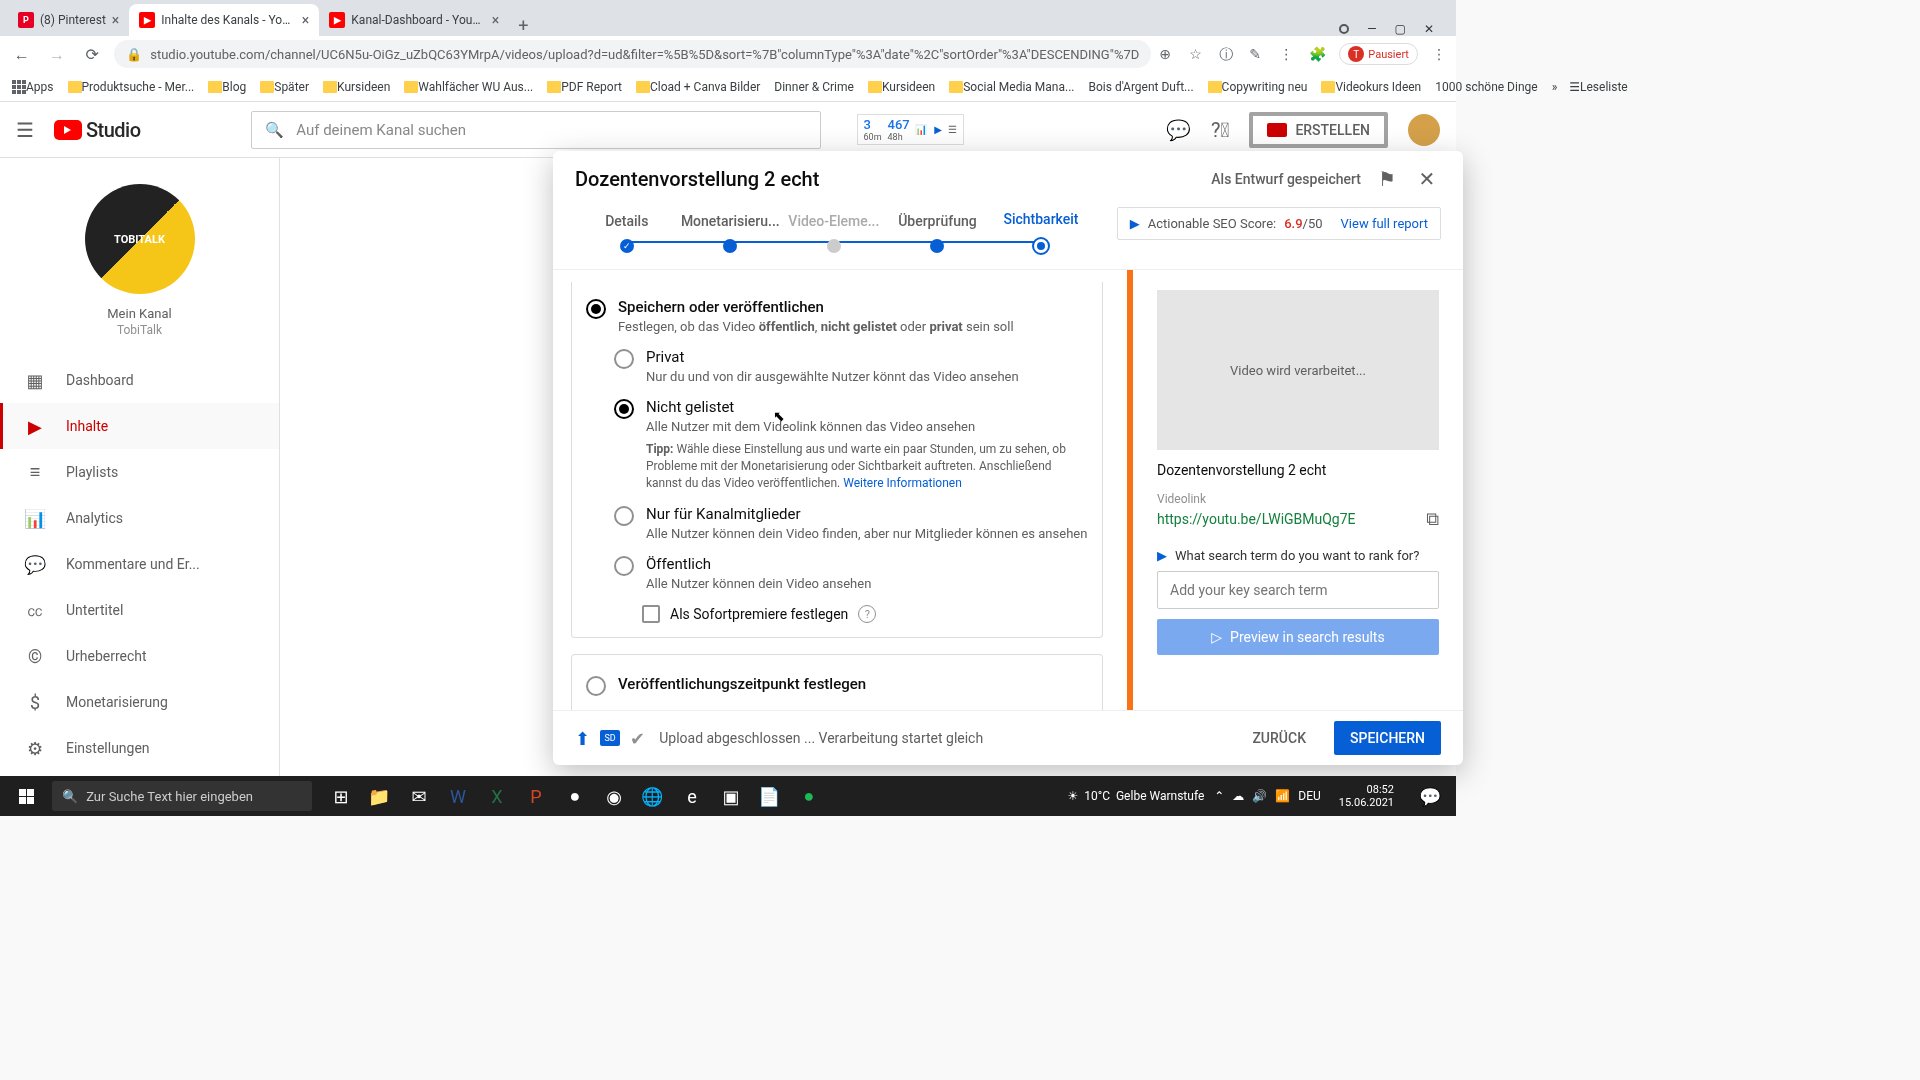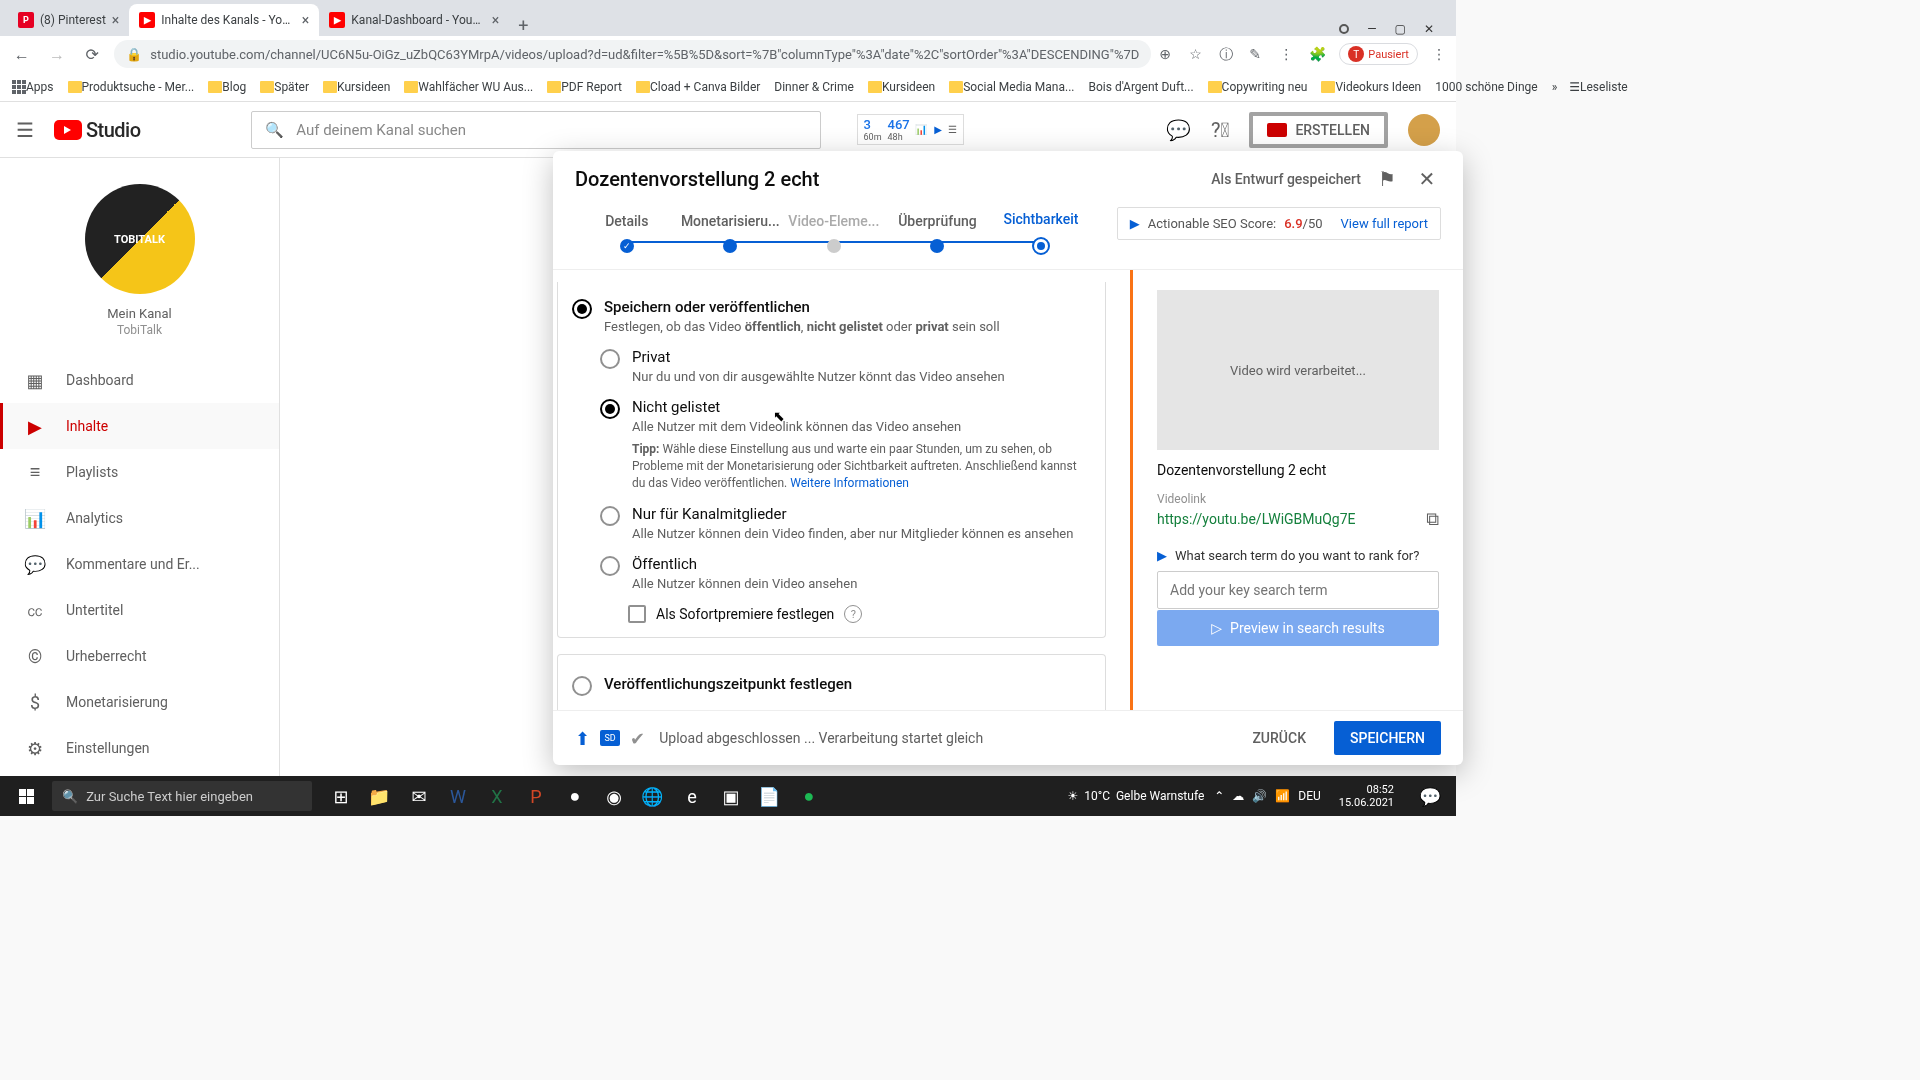--- a/index.html
+++ b/index.html
@@ -85,21 +85,21 @@
 .step.muted .step-circle { background: #ccc; }
 .step.muted .step-label { color: #aaa; }
 .step-line { position: absolute; height: 2px; background: #065fd4; top: 34px; left: 10%; right: 10%; z-index: 1; }
 .seo-box { border: 1px solid #ddd; border-radius: 2px; padding: 8px 12px; display: flex; align-items: center; gap: 8px; font-size: 13px; }
 .seo-label { color: #555; }
 .seo-score { color: #d93025; font-weight: 500; }
 .seo-total { color: #555; }
 .seo-link { color: #065fd4; margin-left: 10px; cursor: pointer; }
 
 .dialog-body { display: flex; padding: 0; flex: 1; overflow: hidden; }
-.body-left { flex: 1; border-right: 3px solid #f97316; padding: 12px 24px 12px 4px; overflow-y: auto; max-height: 440px; }
+.body-left { flex: 1; border-right: 6px solid #f97316; padding: 12px 24px 12px 18px; overflow-y: auto; max-height: 440px; }
 .body-right { width: 330px; padding: 20px 24px; }
 
 .section-box { border: 1px solid #ddd; border-radius: 4px; padding: 10px 14px 14px; margin-bottom: 16px; border-top: none; border-radius: 0 0 4px 4px; }
 .section-box.last { border: 1px solid #ddd; border-radius: 4px; padding: 14px; border-bottom: none; border-radius: 4px 4px 0 0; }
 
 .radio-row { display: flex; gap: 12px; padding: 6px 0; }
 .radio-outer { width: 20px; height: 20px; border: 2px solid #909090; border-radius: 50%; flex-shrink: 0; display: flex; align-items: center; justify-content: center; cursor: pointer; margin-top: 1px; }
 .radio-outer.checked { border-color: #000; }
 .radio-outer.checked::after { content: ""; width: 10px; height: 10px; background: #000; border-radius: 50%; }
 .radio-content { flex: 1; }
@@ -113,21 +113,21 @@
 .checkbox-label { font-size: 14px; color: #0d0d0d; }
 .help-icon { width: 18px; height: 18px; border: 1.5px solid #909090; border-radius: 50%; font-size: 11px; color: #909090; display: inline-flex; align-items: center; justify-content: center; cursor: pointer; }
 
 .preview-box { background: #e5e5e5; height: 160px; display: flex; align-items: center; justify-content: center; color: #606060; font-size: 13px; margin-bottom: 12px; }
 .preview-title { font-size: 14px; color: #0d0d0d; margin-bottom: 14px; }
 .link-label { font-size: 12px; color: #909090; margin-bottom: 2px; }
 .link-row { display: flex; align-items: center; gap: 12px; margin-bottom: 18px; }
 .link-url { color: #15803d; font-size: 14px; flex: 1; }
 .copy-icon { font-size: 18px; color: #606060; cursor: pointer; }
 .seo-q { display: flex; align-items: center; gap: 8px; font-size: 13px; color: #333; margin-bottom: 8px; }
-.seo-input { width: 100%; border: 1px solid #ccc; border-radius: 2px; padding: 10px 12px; font-size: 14px; color: #888; margin-bottom: 1px; }
+.seo-input { width: 100%; border: 1px solid #ccc; border-radius: 2px; padding: 10px 12px; font-size: 14px; color: #888; margin-bottom: 10px; }
 .preview-btn { width: 100%; background: #7ba9f0; color: #fff; border: none; padding: 10px; border-radius: 2px; font-size: 14px; cursor: pointer; display: flex; align-items: center; justify-content: center; gap: 8px; }
 
 .dialog-footer { display: flex; align-items: center; padding: 10px 22px; border-top: 1px solid #eee; gap: 14px; }
 .upload-icons { display: flex; gap: 10px; align-items: center; }
 .up-icon { font-size: 18px; color: #065fd4; }
 .up-icon.gray { color: #909090; }
 .up-icon.box { background: #065fd4; color: #fff; width: 20px; height: 16px; font-size: 9px; display: inline-flex; align-items: center; justify-content: center; border-radius: 2px; }
 .footer-status { font-size: 14px; color: #606060; flex: 1; }
 .btn-back { background: none; border: none; font-size: 14px; font-weight: 500; color: #606060; padding: 8px 14px; cursor: pointer; }
 .btn-save { background: #065fd4; color: #fff; border: none; border-radius: 2px; padding: 9px 16px; font-size: 14px; font-weight: 500; cursor: pointer; }

